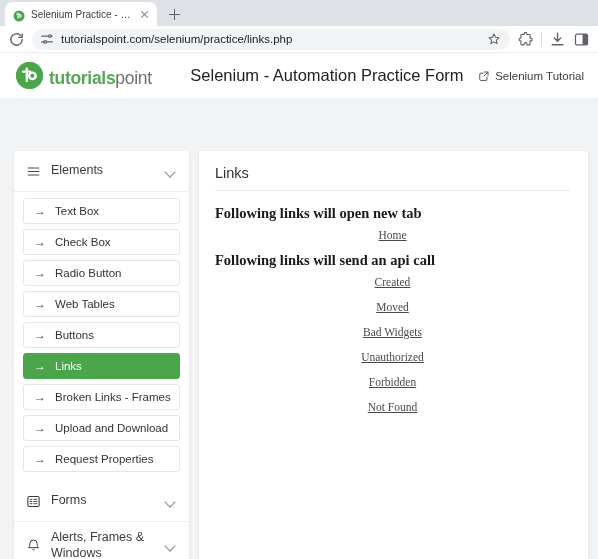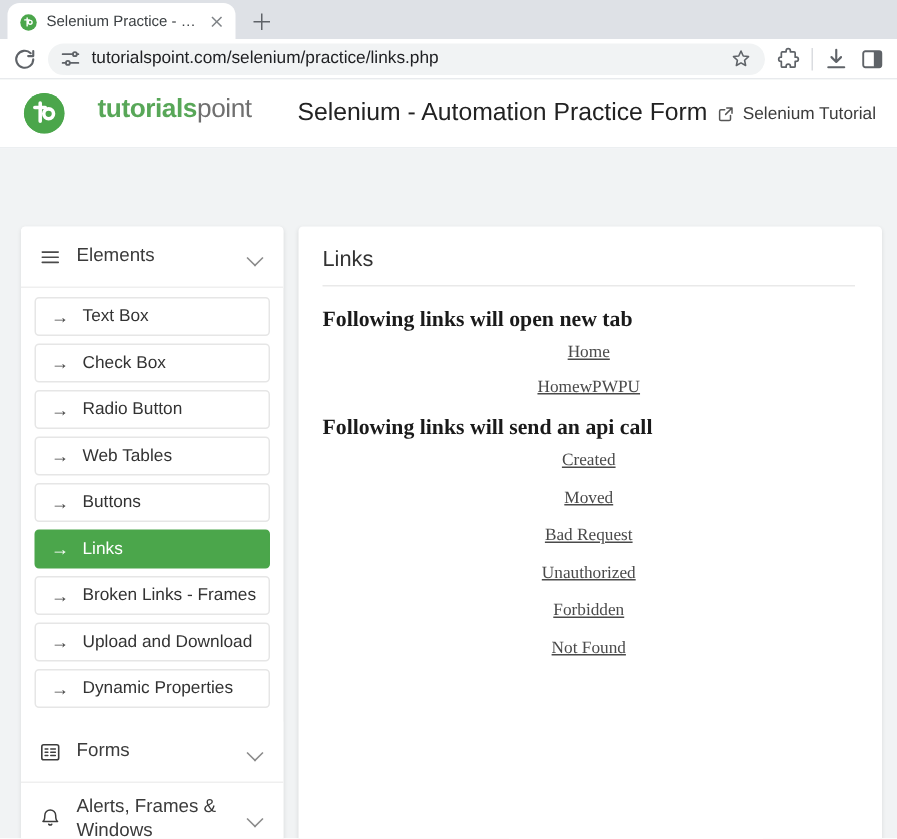--- a/index.html
+++ b/index.html
@@ -73,21 +73,21 @@
   .page {
     flex: 1 1 auto; background: #f1f3f4;
     overflow: hidden; position: relative;
   }
   .site-header {
     height: 46px; background:#ffffff;
     display:flex; align-items:center;
     padding: 0 14px 0 16px;
     border-bottom: 1px solid #eceff1;
   }
-  .logo-wrap { display:flex; align-items:flex-start; gap:22px; flex: 0 0 auto; }
+  .logo-wrap { display:flex; align-items:flex-end; gap:6px; flex: 0 0 auto; }
   .logo-mark {
     width: 27px; height: 27px; border-radius:50%;
     background: #4ba64b; position: relative; flex:0 0 27px;
   }
   .logo-text { font-size: 17.5px; letter-spacing:-.3px; }
   .logo-text .b { font-weight: 700; color:#58a758; }
   .logo-text .n { font-weight: 400; color:#6f6f6f; }
 
   .site-title {
     flex: 1 1 auto; text-align:center;
@@ -300,21 +300,21 @@
           <div class="sb-item">
             <span class="arr">→</span>
             <span>Broken Links - Frames</span>
           </div>
           <div class="sb-item">
             <span class="arr">→</span>
             <span>Upload and Download</span>
           </div>
           <div class="sb-item">
             <span class="arr">→</span>
-            <span>Dynamic Properties</span>
+            <span>Request Properties</span>
           </div>
         </div>
 
         <div class="sb-group-head">
           <span class="sb-ico">
             <svg width="15" height="15" viewBox="0 0 24 24">
               <rect x="3" y="4" width="18" height="16" rx="2" fill="none" stroke="#3c3c3c" stroke-width="1.7"></rect>
               <path d="M6.5 8.5h3M6.5 12h3M6.5 15.5h3M12.5 8.5h5M12.5 12h5M12.5 15.5h5" fill="none" stroke="#3c3c3c" stroke-width="1.5" stroke-linecap="round"></path>
             </svg>
           </span>
@@ -347,26 +347,25 @@
         </div>
 
       </div>
 
       <div class="main-card">
         <div class="main-title">Links</div>
         <div class="title-rule"></div>
 
         <div class="sec-head">Following links will open new tab</div>
         <a class="lnk tight" href="#">Home</a>
-        <a class="lnk" href="#">HomewPWPU</a>
 
         <div class="sec-head second">Following links will send an api call</div>
         <a class="lnk" href="#">Created</a>
         <a class="lnk" href="#">Moved</a>
-        <a class="lnk" href="#">Bad Request</a>
+        <a class="lnk" href="#">Bad Widgets</a>
         <a class="lnk" href="#">Unauthorized</a>
         <a class="lnk" href="#">Forbidden</a>
         <a class="lnk" href="#">Not Found</a>
       </div>
 
     </div>
   </div>
 </div>
 
 </body></html>

